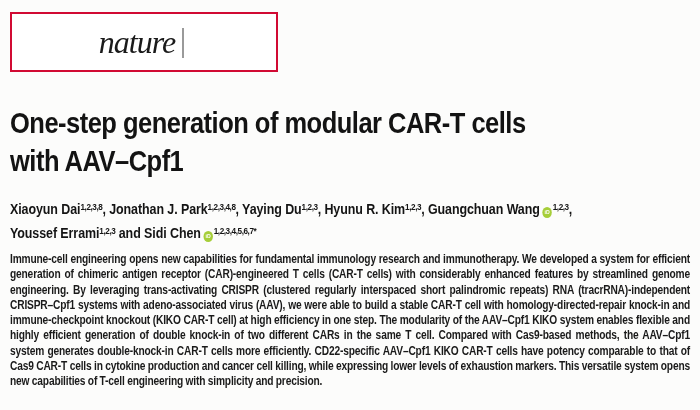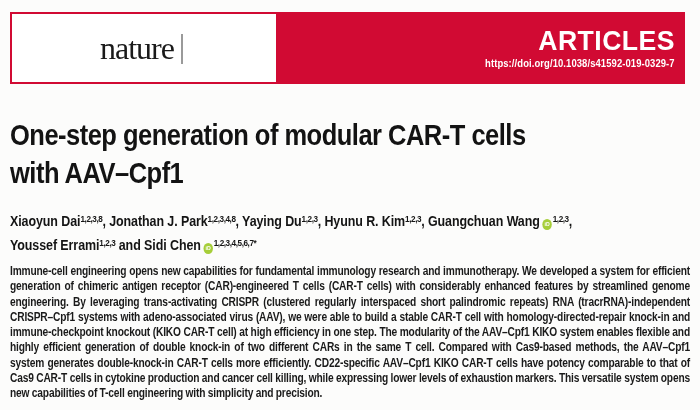--- a/index.html
+++ b/index.html
@@ -11,21 +11,21 @@
   html,body{margin:0;padding:0;}
   body{
     width:700px;height:410px;overflow:hidden;
     background:#fcfcfb;
     font-family:"Liberation Sans", sans-serif;
     color:var(--ink);
     -webkit-font-smoothing:antialiased;
   }
 
   
-  .header{display:flex;margin:12px 15px 0 10px;height:72px;}
+  .header{display:flex;margin:12px 15px 0 10px;height:60px;font-style:italic;}
   .logo-box{
     box-sizing:border-box;flex:0 0 268px;width:268px;background:#fff;
     border:2px solid var(--brand-red);
     display:flex;align-items:center;justify-content:center;
   }
   .logo-nature{
     font-family:"Liberation Serif", serif;
     font-size:32px;line-height:1;color:#1a1a1a;letter-spacing:-1px;
   }
   .logo-sep{width:2px;height:30px;background:#9a9a9a;margin:2px 5px 0 7px;}
@@ -85,24 +85,20 @@
   }
 </style>
 </head>
 <body>
 
 <div class="header">
   <div class="logo-box">
     <span class="logo-nature">nature</span>
     <span class="logo-sep"></span>
   </div>
-  <div class="banner">
-    <div class="banner-label">ARTICLES</div>
-    <div class="banner-doi">https://doi.org/10.1038/s41592-019-0329-7</div>
-  </div>
 </div>
 
 <h1 class="title">
   <span class="title-line">One-step generation of modular CAR-T cells</span>
   <span class="title-line">with AAV–Cpf1</span>
 </h1>
 
 <div class="authors">
   <div class="authors-line"><span class="a-name">Xiaoyun Dai</span><span class="a-sup">1,2,3,8</span><span class="a-sep">, </span><span class="a-name">Jonathan J. Park</span><span class="a-sup">1,2,3,4,8</span><span class="a-sep">, </span><span class="a-name">Yaying Du</span><span class="a-sup">1,2,3</span><span class="a-sep">, </span><span class="a-name">Hyunu R. Kim</span><span class="a-sup">1,2,3</span><span class="a-sep">, </span><span class="a-name">Guangchuan Wang</span><span class="orcid">iD</span><span class="a-sup">1,2,3</span><span class="a-sep">,</span></div>
   <div class="authors-line"><span class="a-name">Youssef Errami</span><span class="a-sup">1,2,3</span><span class="a-sep"> and </span><span class="a-name">Sidi Chen</span><span class="orcid">iD</span><span class="a-sup">1,2,3,4,5,6,7*</span></div>

